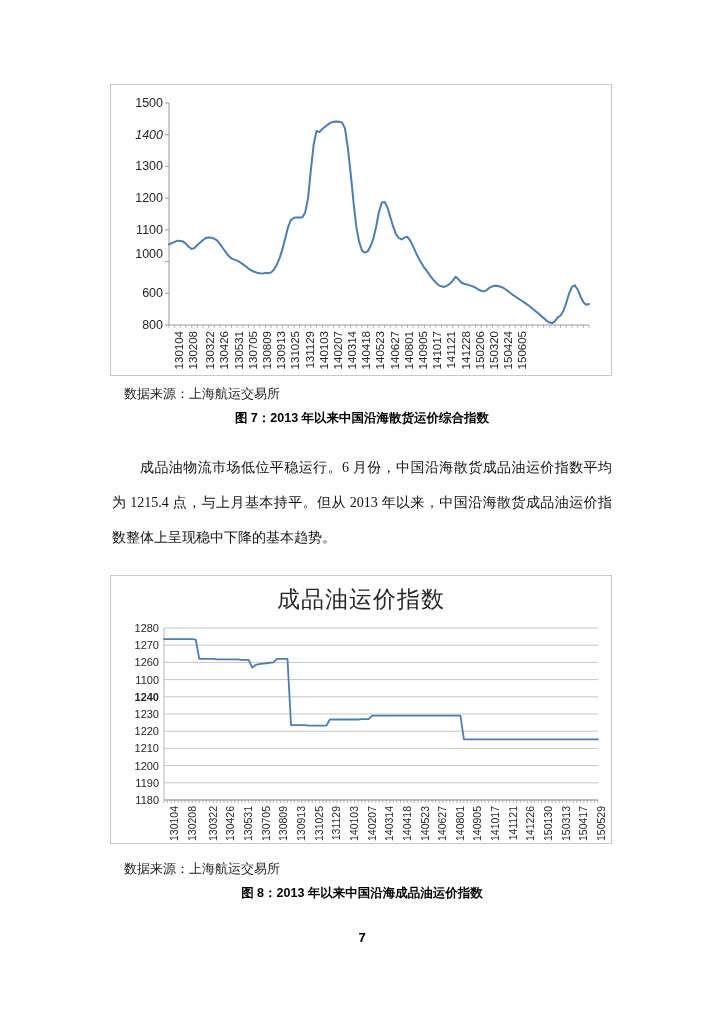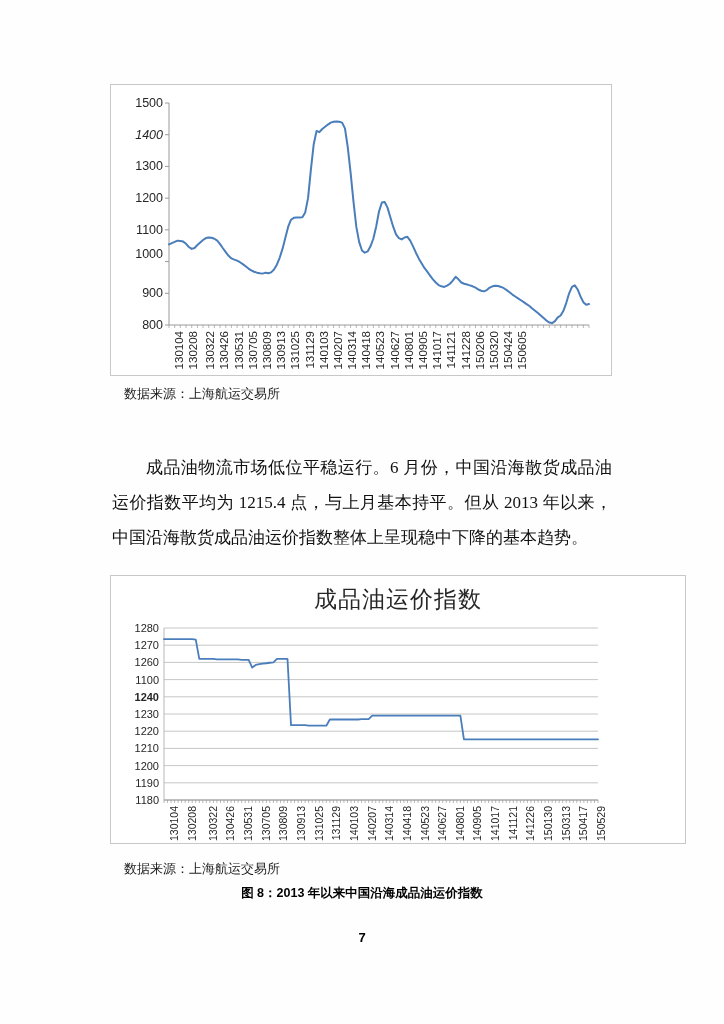--- a/index.html
+++ b/index.html
@@ -23,21 +23,21 @@
   }
 
   
   .figure-box {
     position: absolute;
     background: #ffffff;
     border: 1px solid #c8c8c8;
     box-sizing: border-box;
   }
   #figure7-box { left: 110px; top: 84px; width: 502px; height: 292px; }
-  #figure8-box { left: 110px; top: 575px; width: 576px; height: 269px; }
+  #figure8-box { left: 110px; top: 575px; width: 502px; height: 269px; }
 
   .chart-title {
     position: absolute;
     left: 0; right: 0;
     text-align: center;
     font-family: "Liberation Sans", "DejaVu Sans", sans-serif;
     font-weight: normal;
     color: #262626;
   }
   #chart8-title {
@@ -109,21 +109,21 @@
   }
   #cap7 { top: 410px; }
   #cap8 { top: 885px; }
 
   #bodytext {
     position: absolute;
     left: 112px;
     top: 450px;
     width: 500px;
     font-family: "Liberation Serif", "DejaVu Serif", serif;
-    font-size: 17px;
+    font-size: 14px;
     line-height: 35px;
     text-indent: 2em;
     text-align: justify;
     color: #111;
   }
 
   #pagenum {
     position: absolute;
     left: 0; right: 0;
     top: 930px;
@@ -135,21 +135,21 @@
   }
 </style>
 </head>
 <body>
 
 <div class="page">
 
   <div class="figure-box" id="figure7-box">
     <div class="ylabels" id="ylabels7">
         <span style="top: 222px;">800</span>
-        <span style="top: 190.286px;">900</span>
+        <span style="top: 190.286px;">600</span>
         <span style="top: 151px;">1000</span>
         <span style="top: 126.857px;">1100</span>
         <span style="top: 95.1429px;">1200</span>
         <span style="top: 63.4286px;">1300</span>
         <span style="top: 31.7143px; font-style: italic;">1400</span>
         <span style="top: 0px;">1500</span>
       </div>
     <div class="plot" id="plot7">
         <svg viewBox="0 0 420 222" preserveAspectRatio="none">
           <line x1="0" y1="0" x2="0" y2="222" stroke="#9a9a9a" stroke-width="1"></line>
@@ -263,20 +263,21 @@
         <div class="xl" style="left: 276.432px;">141121</div>
         <div class="xl" style="left: 290.622px;">141228</div>
         <div class="xl" style="left: 304.811px;">150206</div>
         <div class="xl" style="left: 319px;">150320</div>
         <div class="xl" style="left: 333.189px;">150424</div>
         <div class="xl" style="left: 347.378px;">150605</div>
       </div>
   </div>
 
   <div class="src-note" id="src7">数据来源：上海航运交易所</div>
+  <div class="fig-caption" id="cap7">图 7：2013 年以来中国沿海散货运价综合指数</div>
 
   <div id="bodytext">成品油物流市场低位平稳运行。6 月份，中国沿海散货成品油运价指数平均为 1215.4 点，与上月基本持平。但从 2013 年以来，中国沿海散货成品油运价指数整体上呈现稳中下降的基本趋势。</div>
 
   <div class="figure-box" id="figure8-box">
     <div class="chart-title" id="chart8-title">成品油运价指数</div>
     <div class="ylabels" id="ylabels8">
         <span style="top: 172px;">1180</span>
         <span style="top: 154.8px;">1190</span>
         <span style="top: 137.6px;">1200</span>
         <span style="top: 120.4px;">1210</span>

